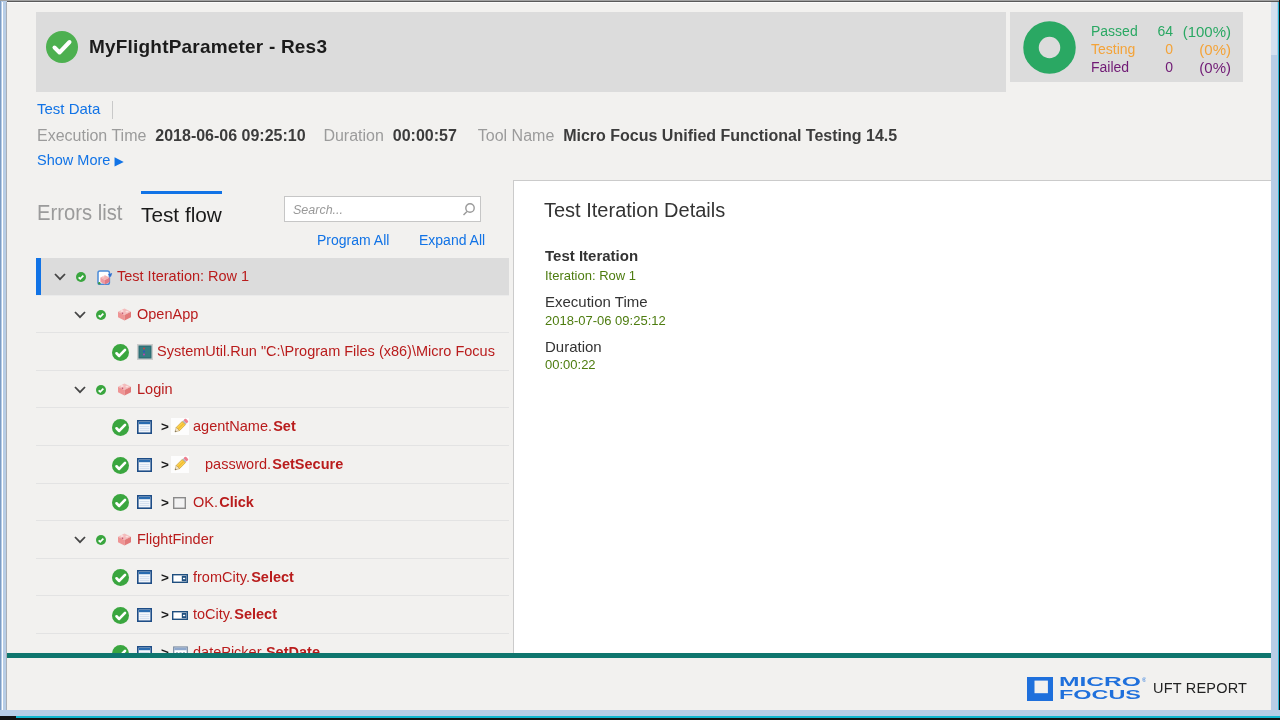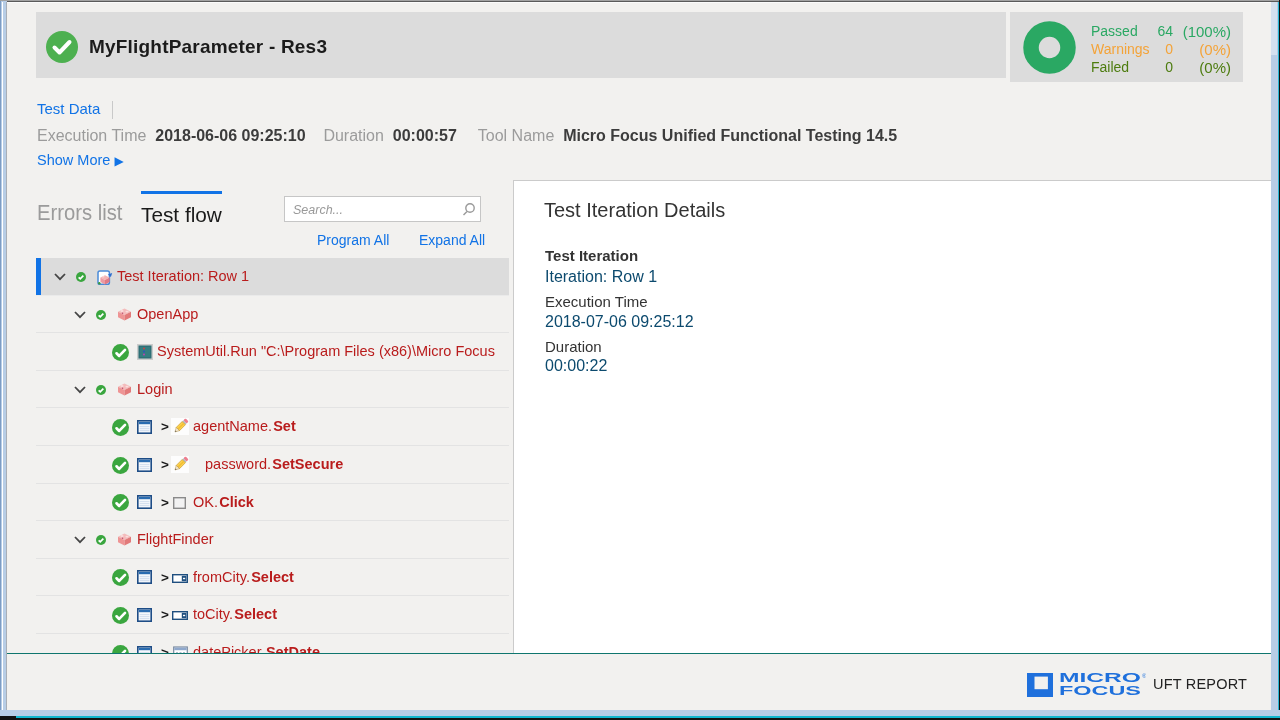--- a/index.html
+++ b/index.html
@@ -19,29 +19,29 @@
   #f-cyan-r { left:1278px; top:2px; width:1px; height:716px; background:#2ab6d4; }
   #f-dark-r { left:1279px; top:0; width:1px; height:720px; background:#101010; }
   #f-bot-blue { left:0; top:710px; width:1280px; height:6px; background:#b7cde6; }
   #f-bot-cyan { left:0; top:716px; width:1280px; height:2px; background:#12b6ce; }
   #f-bot-black { left:0; top:718px; width:1280px; height:2px; background:#141414; }
   #f-bot-glyph { left:0; top:716px; width:16px; height:4px; background:#111; }
 
   
   #content { left:7px; top:3px; width:1264px; height:707px; background:#f2f1ef; overflow:hidden; }
 
-  #hdrbox { left:29px; top:9px; width:970px; height:66px; background:#dcdcdc; }
+  #hdrbox { left:29px; top:9px; width:970px; height:80px; background:#dcdcdc; }
   #hdrbox h1 { position:absolute; left:53px; top:24px; font-size:19px; font-weight:bold; color:#1b1b1b; letter-spacing:0.2px;}
   #sumbox { left:1003px; top:9px; width:233px; height:70px; background:#dcdcdc; }
   .sum-label { position:absolute; left:81px; font-size:14px; }
   .sum-num { position:absolute; left:115px; width:48px; text-align:right; font-size:14px; }
   .sum-pct { position:absolute; left:163px; width:58px; text-align:right; font-size:15px; }
   .c-green { color:#2aa863; }
   .c-orange { color:#f4a338; }
-  .c-red { color:#4d7c0f; }
+  .c-red { color:#701a75; }
 
   .link { color:#1173e6; }
   #testdata { left:30px; top:97px; font-size:15px; }
   #td-sep { left:105px; top:98px; width:1px; height:18px; background:#c9c9c9; }
   #metaline { left:30px; top:124px; font-size:16px; color:#9b9b9b; white-space:nowrap; }
   #metaline b { color:#3c3c3c; }
   #showmore { left:30px; top:149px; font-size:14.5px; }
 
   #tab1 { left:30px; top:197px; font-size:22px; color:#9b9b9b; display:inline-block; transform:scaleX(0.92); transform-origin:left top; }
   #tab2 { left:134px; top:200px; font-size:21px; color:#1a1a1a; display:inline-block; transform:scaleX(0.99); transform-origin:left top; }
@@ -56,24 +56,24 @@
   .row .ic { position:absolute; }
   .row .txt { position:absolute; font-size:14.5px; color:#b91c1c; white-space:nowrap; }
   .row .gt { position:absolute; font-size:13.5px; color:#1a1a1a; font-weight:bold; }
   #row0 { background:#dcdcdc; border-bottom:1px solid #eaeaea; }
   #selbar { position:absolute; left:0; top:0; width:5px; height:100%; background:#1173e6; }
 
   
   #panel { left:506px; top:177px; width:759px; height:511px; background:#fff; border:1px solid #cbcbcb; border-right:none; }
   #panel h2 { position:absolute; left:30px; top:18px; font-size:20px; font-weight:normal; color:#333; }
   .p-label { position:absolute; left:31px; font-size:15px; color:#333; }
-  .p-val { position:absolute; left:31px; font-size:16px; color:#0c4a6e; }
-
-  
-  #footer { left:0px; top:650px; width:1264px; height:64px; background:#f2f1ef; border-top:1px solid #0f766e;text-decoration:underline; }
+  .p-val { position:absolute; left:31px; font-size:13px; color:#4d7c0f; }
+
+  
+  #footer { left:0px; top:650px; width:1264px; height:64px; background:#f2f1ef; border-top:5px solid #0f766e;text-decoration:underline; }
   #uftreport { position:absolute; left:1146px; top:22px; font-size:14.5px; color:#222; letter-spacing:0.2px; }
 </style>
 </head>
 <body>
 <div class="abs" id="content">
 
   <div class="abs" id="hdrbox">
     <svg class="abs" style="left:10px;top:19px" width="32" height="32" viewBox="0 0 32 32">
         <circle cx="16" cy="16" r="16" fill="#4db050"></circle>
         <path d="M8.5 16.5l5 5 10-10.5" stroke="#fff" stroke-width="4" fill="none" stroke-linecap="round" stroke-linejoin="round"></path>
@@ -81,21 +81,21 @@
     <h1>MyFlightParameter - Res3</h1>
   </div>
 
   <div class="abs" id="sumbox">
     <svg class="abs" style="left:13px;top:9px" width="53" height="53" viewBox="0 0 53 53">
         <circle cx="26.5" cy="26.5" r="18.5" fill="none" stroke="#2aa863" stroke-width="15.5"></circle>
       </svg>
     <span class="sum-label c-green" style="top:11px">Passed</span>
       <span class="sum-num c-green" style="top:11px">64</span>
       <span class="sum-pct c-green" style="top:11px">(100%)</span>
-    <span class="sum-label c-orange" style="top:29px">Warnings</span>
+    <span class="sum-label c-orange" style="top:29px">Testing</span>
       <span class="sum-num c-orange" style="top:29px">0</span>
       <span class="sum-pct c-orange" style="top:29px">(0%)</span>
     <span class="sum-label c-red" style="top:47px">Failed</span>
       <span class="sum-num c-red" style="top:47px">0</span>
       <span class="sum-pct c-red" style="top:47px">(0%)</span>
   </div>
 
   <span class="abs link" id="testdata">Test Data</span>
   <div class="abs" id="td-sep"></div>
   <div class="abs" id="metaline">Execution Time&nbsp; <b>2018-06-06 09:25:10</b> &nbsp;&nbsp;&nbsp;Duration&nbsp; <b>00:00:57</b> &nbsp;&nbsp;&nbsp; Tool Name&nbsp; <b>Micro Focus Unified Functional Testing 14.5</b></div>

